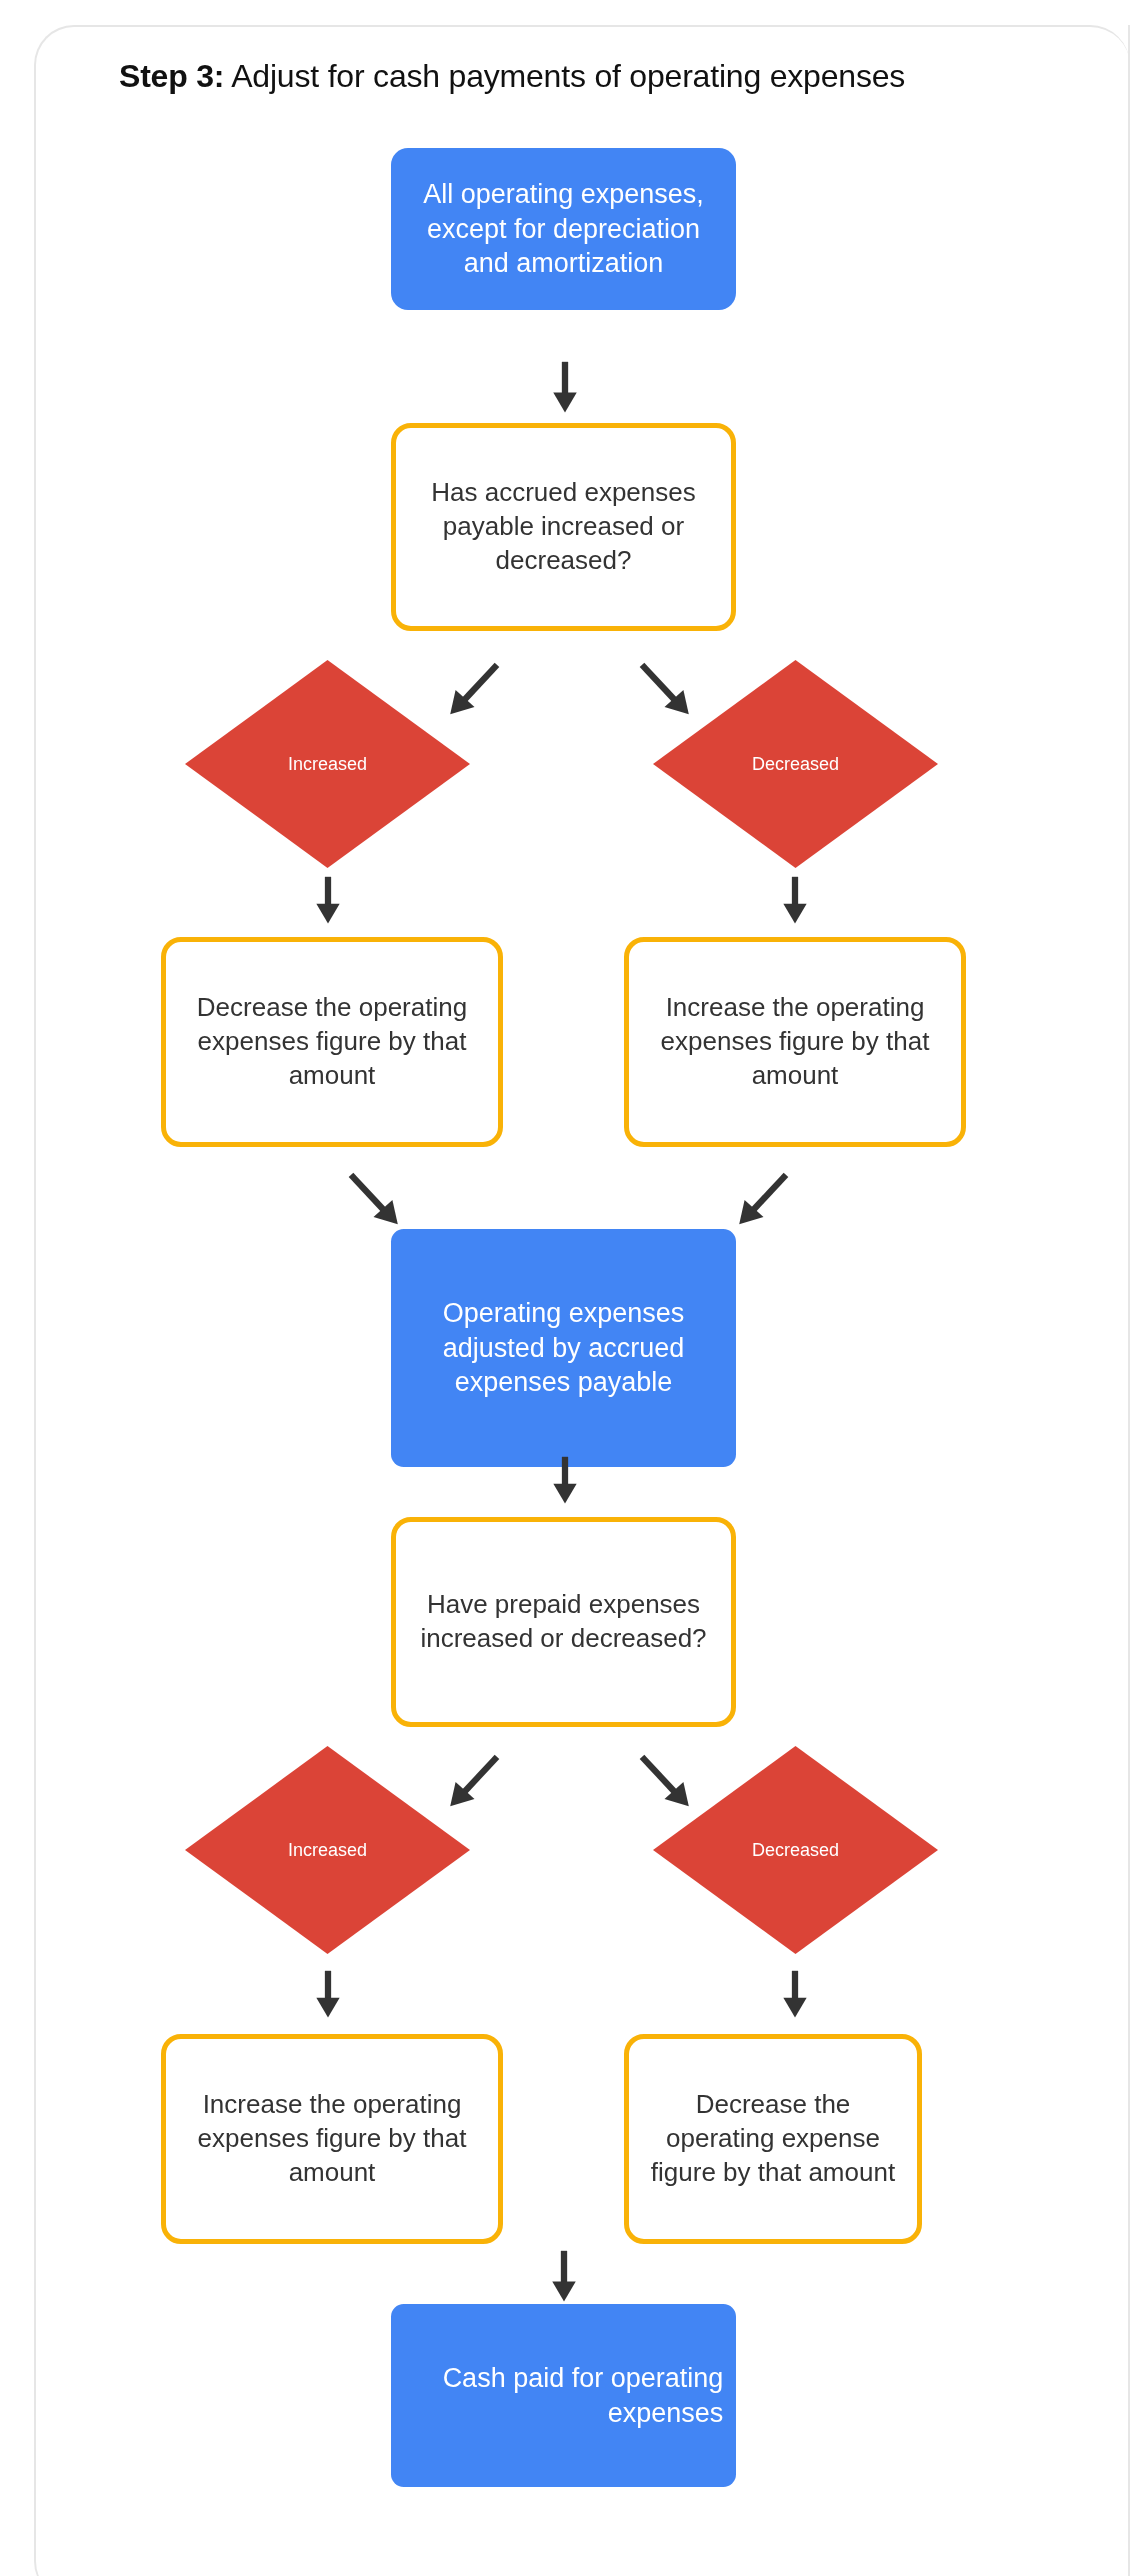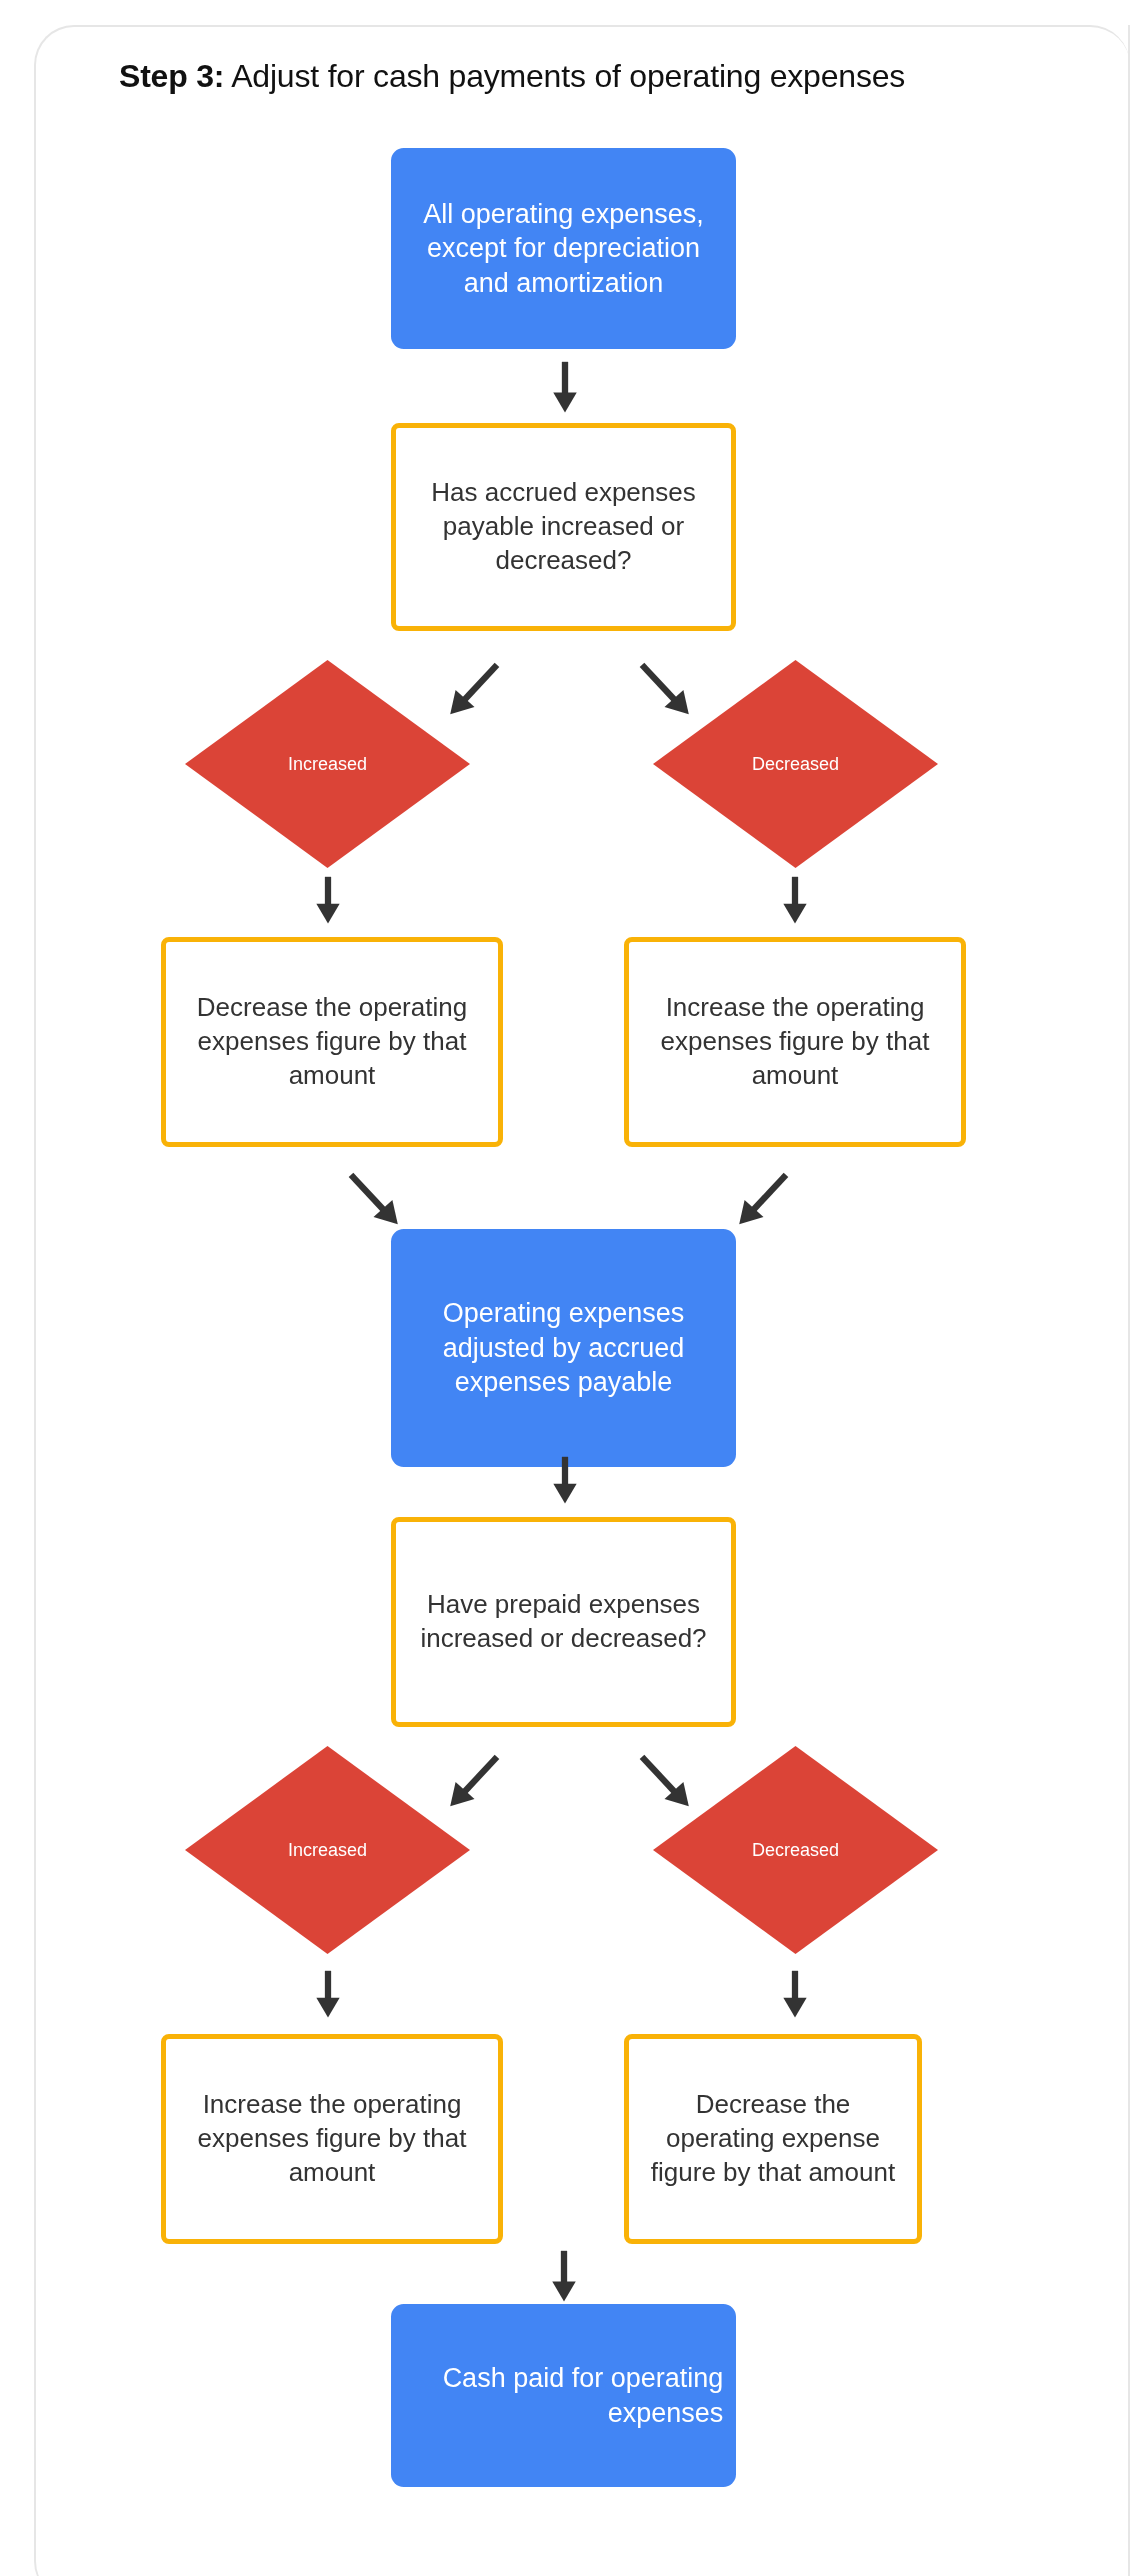--- a/index.html
+++ b/index.html
@@ -59,21 +59,21 @@
     color: #ffffff;
     font-size: 27px;
     line-height: 1.28;
     font-weight: 400;
     padding: 5.4px 12.7px;
   }
 
   .yellow-box {
     background: #ffffff;
     border: 5.4px solid #f9b207;
-    border-radius: 8px;
+    border-radius: 20px;
     color: #333333;
     font-size: 26px;
     line-height: 1.3;
     font-weight: 400;
     padding: 5.4px 11px;
   }
 
   .diamond-wrap {
     position: absolute;
   }
@@ -122,21 +122,21 @@
 
 <div id="card"></div>
 <div id="card-right-edge"></div>
 
 <div id="flow">
 
   <div class="title">
     <b>Step 3:</b><span> Adjust for cash payments of operating expenses</span>
   </div>
 
-  <div class="node blue-box" style="left:391px; top:148px; width:345px; height:201px;">
+  <div class="node blue-box" style="left:391px; top:148px; width:345px; height:162px;border-radius:17px;">
     <span>All operating expenses, except for depreciation and amortization</span>
   </div>
 
   <div class="arrow" style="left:546px; top:360px;">
     <svg width="38" height="56" viewBox="0 0 42 62">
       <path d="M21 2 L21 42" stroke="#333333" stroke-width="7" fill="none"></path>
       <path d="M21 58 L8 36 L34 36 Z" fill="#333333"></path>
     </svg>
   </div>
 

